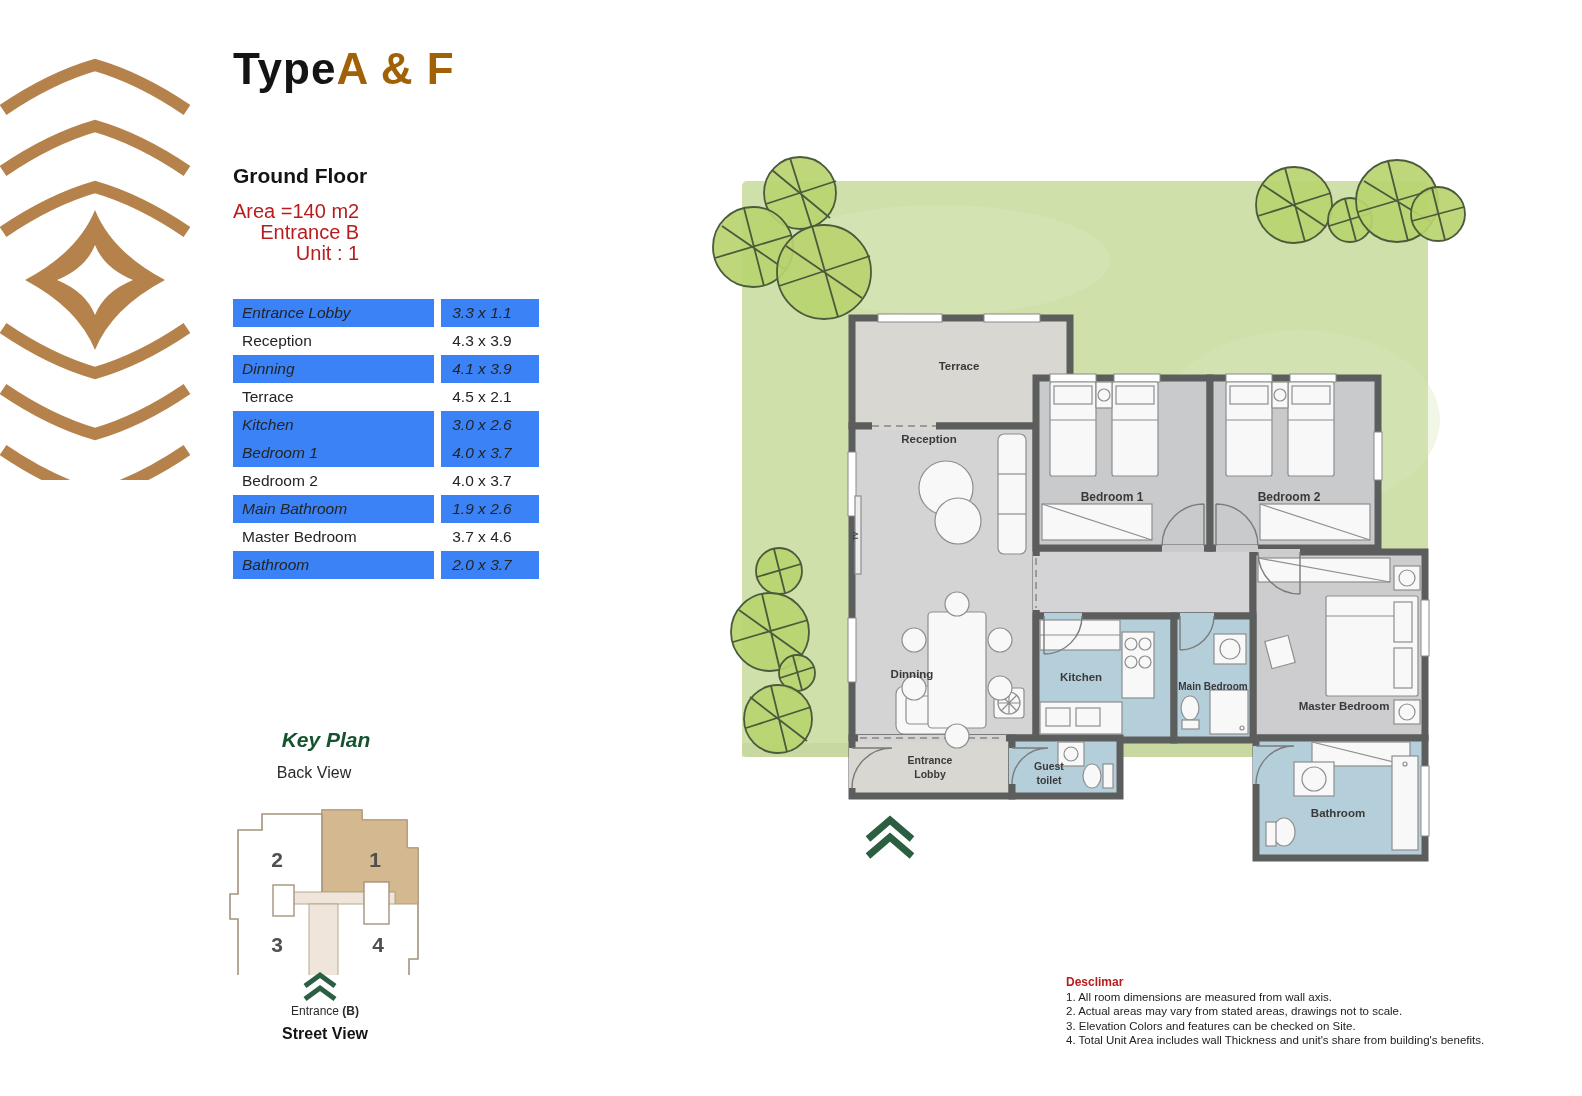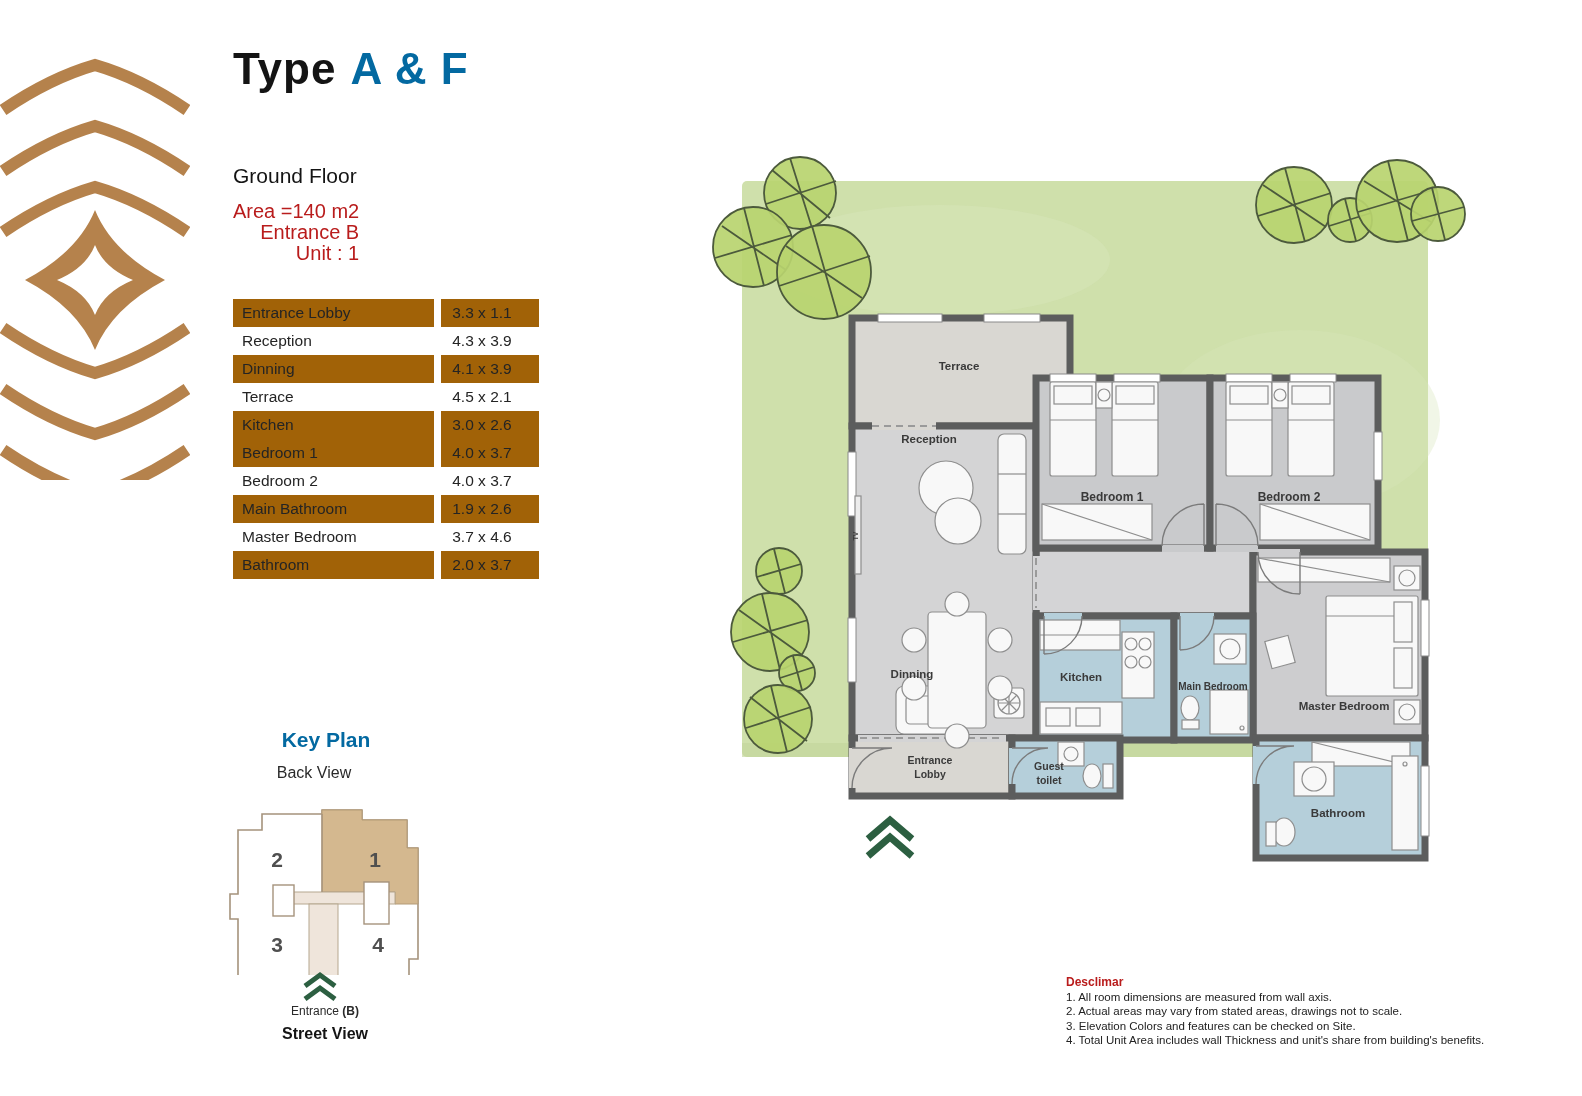--- a/index.html
+++ b/index.html
@@ -1,32 +1,32 @@
 <!DOCTYPE html>
 <html><head>
 <meta charset="utf-8">
 <style>
   html,body{margin:0;padding:0;background:#ffffff;}
   #page{position:relative;width:1582px;height:1096px;background:#fff;overflow:hidden;
         font-family:"Liberation Sans",sans-serif;color:#1c1c1c;}
   .abs{position:absolute;}
   
   .title{left:233px;top:44px;font-size:44px;font-weight:800;letter-spacing:1px;color:#141414;white-space:nowrap;}
-  .title .accent{color:#0369a1;margin-left:14px;}
-  .floor-h{left:233px;top:164px;font-size:21px;font-weight:400;color:#141414;}
+  .title .accent{color:#a16207;}
+  .floor-h{left:233px;top:164px;font-size:21px;font-weight:700;color:#141414;}
   .floor-info{left:233px;top:201px;font-size:20px;line-height:21px;color:#b91c1c;text-align:right;}
   
   .rtable{left:233px;top:299px;width:306px;font-size:15.5px;color:#242424;}
   .rt-row{display:flex;height:28px;align-items:center;}
   .rt-label{width:204px;height:100%;display:flex;align-items:center;padding-left:9px;box-sizing:border-box;margin-right:7px;}
   .rt-dims{width:99px;height:100%;display:flex;align-items:center;padding-left:11px;box-sizing:border-box;}
-  .rt-row.odd .rt-label,.rt-row.odd .rt-dims{background:#a16207;}
+  .rt-row.odd .rt-label,.rt-row.odd .rt-dims{background:#3b82f6;font-style:italic;}
   .rt-row.even .rt-label,.rt-row.even .rt-dims{background:#ffffff;}
   
-  .kp-h{left:228px;top:728px;width:196px;text-align:center;font-size:21px;font-weight:800;color:#0369a1;}
+  .kp-h{left:228px;top:728px;width:196px;text-align:center;font-size:21px;font-weight:800;color:#14532d;font-style:italic;}
   .kp-sub{left:216px;top:764px;width:196px;text-align:center;font-size:16px;color:#2a2a2a;}
   .kp-entrance{left:200px;top:1004px;width:250px;text-align:center;font-size:12px;color:#2a2a2a;}
   .kp-street{left:200px;top:1025px;width:250px;text-align:center;font-size:16px;font-weight:800;color:#141414;}
   .kp-num{font-size:21px;font-weight:600;fill:#4f4f4f;}
   
   svg text.rlabel{font-family:"Liberation Sans",sans-serif;font-weight:700;fill:#3a3a3a;}
   
   .disc{left:1066px;top:975px;width:440px;font-size:11.5px;line-height:14.6px;color:#222;}
   .disc .disc-h{font-weight:800;font-size:12px;color:#b91c1c;}
 </style>

